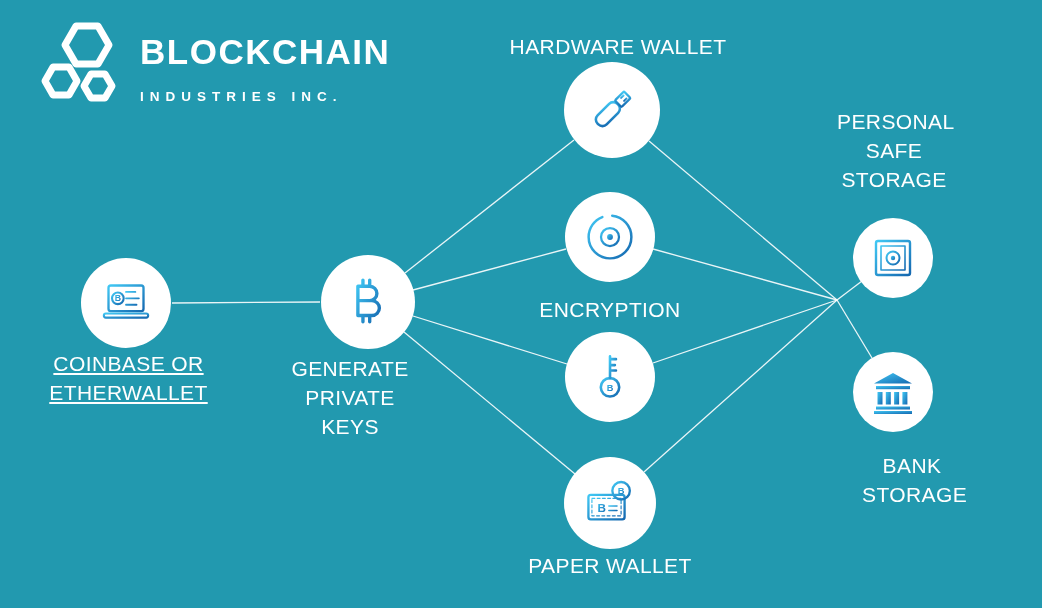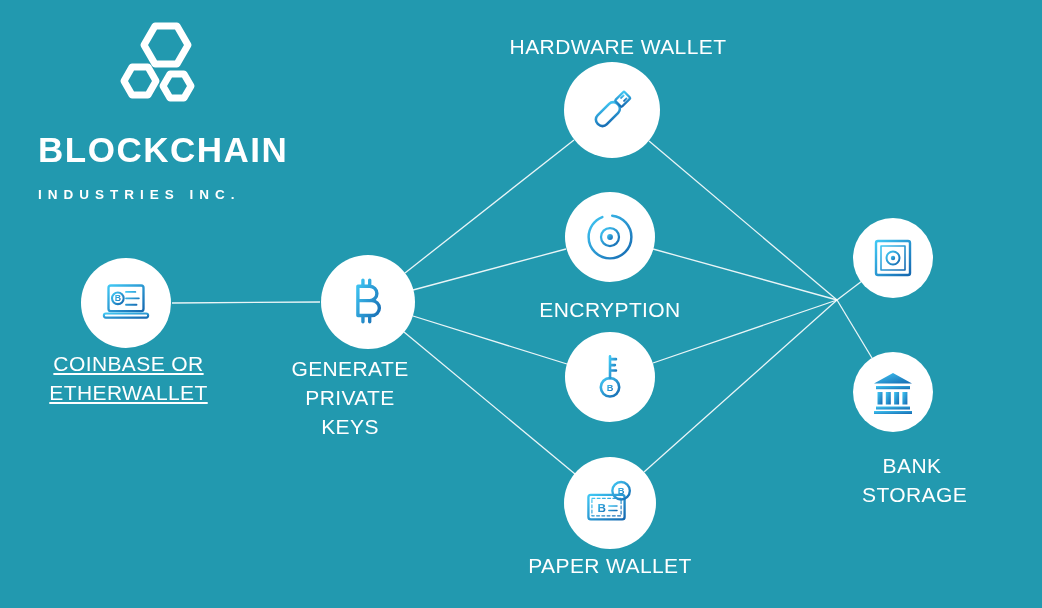--- a/index.html
+++ b/index.html
@@ -40,21 +40,21 @@
   .l-coinbase {left:31px; top:350px;width:195px;text-decoration:underline;}
   .l-generate {left:290px;top:355px;width:120px;}
   .l-hardware {left:468px;top:33px; width:300px;}
   .l-cd       {left:560px;top:162px;width:100px;margin-top:36px;}
   .l-encrypt  {left:535px;top:296px;width:150px;}
   .l-paper    {left:510px;top:552px;width:200px;}
   .l-safe     {left:837px;top:108px;width:114px;}
   .l-bank     {left:862px;top:452px;width:100px;}
 
   
-  .logo{position:absolute;left:28px;top:12px;z-index:2;display:flex;align-items:center;flex-direction:column;}
+  .logo{position:absolute;left:28px;top:12px;z-index:2;display:flex;align-items:flex-start;}
   .logo-text{margin-left:10px;margin-top:22px;color:#ffffff;}
   .logo-title{font-size:35px;font-weight:700;letter-spacing:1.5px;line-height:1;}
   .logo-sub{font-size:13.5px;font-weight:700;letter-spacing:6px;margin-top:20px;}
 
   .icon-svg{display:block;}
   .ic{stroke:url(#gradA);fill:none;stroke-linecap:round;stroke-linejoin:round;}
   .icf{fill:url(#gradA);stroke:none;}
   .ictext{fill:url(#gradA);font-family:"Liberation Sans","DejaVu Sans",sans-serif;font-weight:700;text-anchor:middle;}
 </style>
 </head>
@@ -155,20 +155,21 @@
       <rect class="ic" x="5.5" y="17" width="31" height="21" rx="2" stroke-width="2"></rect>
       <rect class="ic" x="8.5" y="20" width="25" height="15" stroke-width="1" stroke-dasharray="2.5 2"></rect>
       <text class="ictext" x="17" y="31.5" font-size="10">B</text>
       <path class="ic" d="M23 26.5 h7 M23 30.5 h7" stroke-width="1.3"></path>
       <circle class="ic" cx="33.5" cy="13.5" r="7.5" stroke-width="2" fill="#ffffff"></circle>
       <text class="ictext" x="33.5" y="16.5" font-size="8">B</text>
     </svg>
   </div>
   <div class="lbl l-paper nowrap">PAPER WALLET</div>
 
+  <div class="lbl l-safe">PERSONAL SAFE STORAGE</div>
   <div class="circle c-safe">
     <svg class="icon-svg" width="48" height="48" viewBox="0 0 48 48">
       <rect class="ic" x="7" y="7" width="34" height="34" rx="2" stroke-width="2.4"></rect>
       <rect class="ic" x="12" y="12" width="24" height="24" stroke-width="1.6"></rect>
       <circle class="ic" cx="24" cy="24" r="6.5" stroke-width="2"></circle>
       <circle class="icf" cx="24" cy="24" r="2.2"></circle>
       <path class="ic" d="M30.5 24 h3.5" stroke-width="2"></path>
     </svg>
   </div>
 

